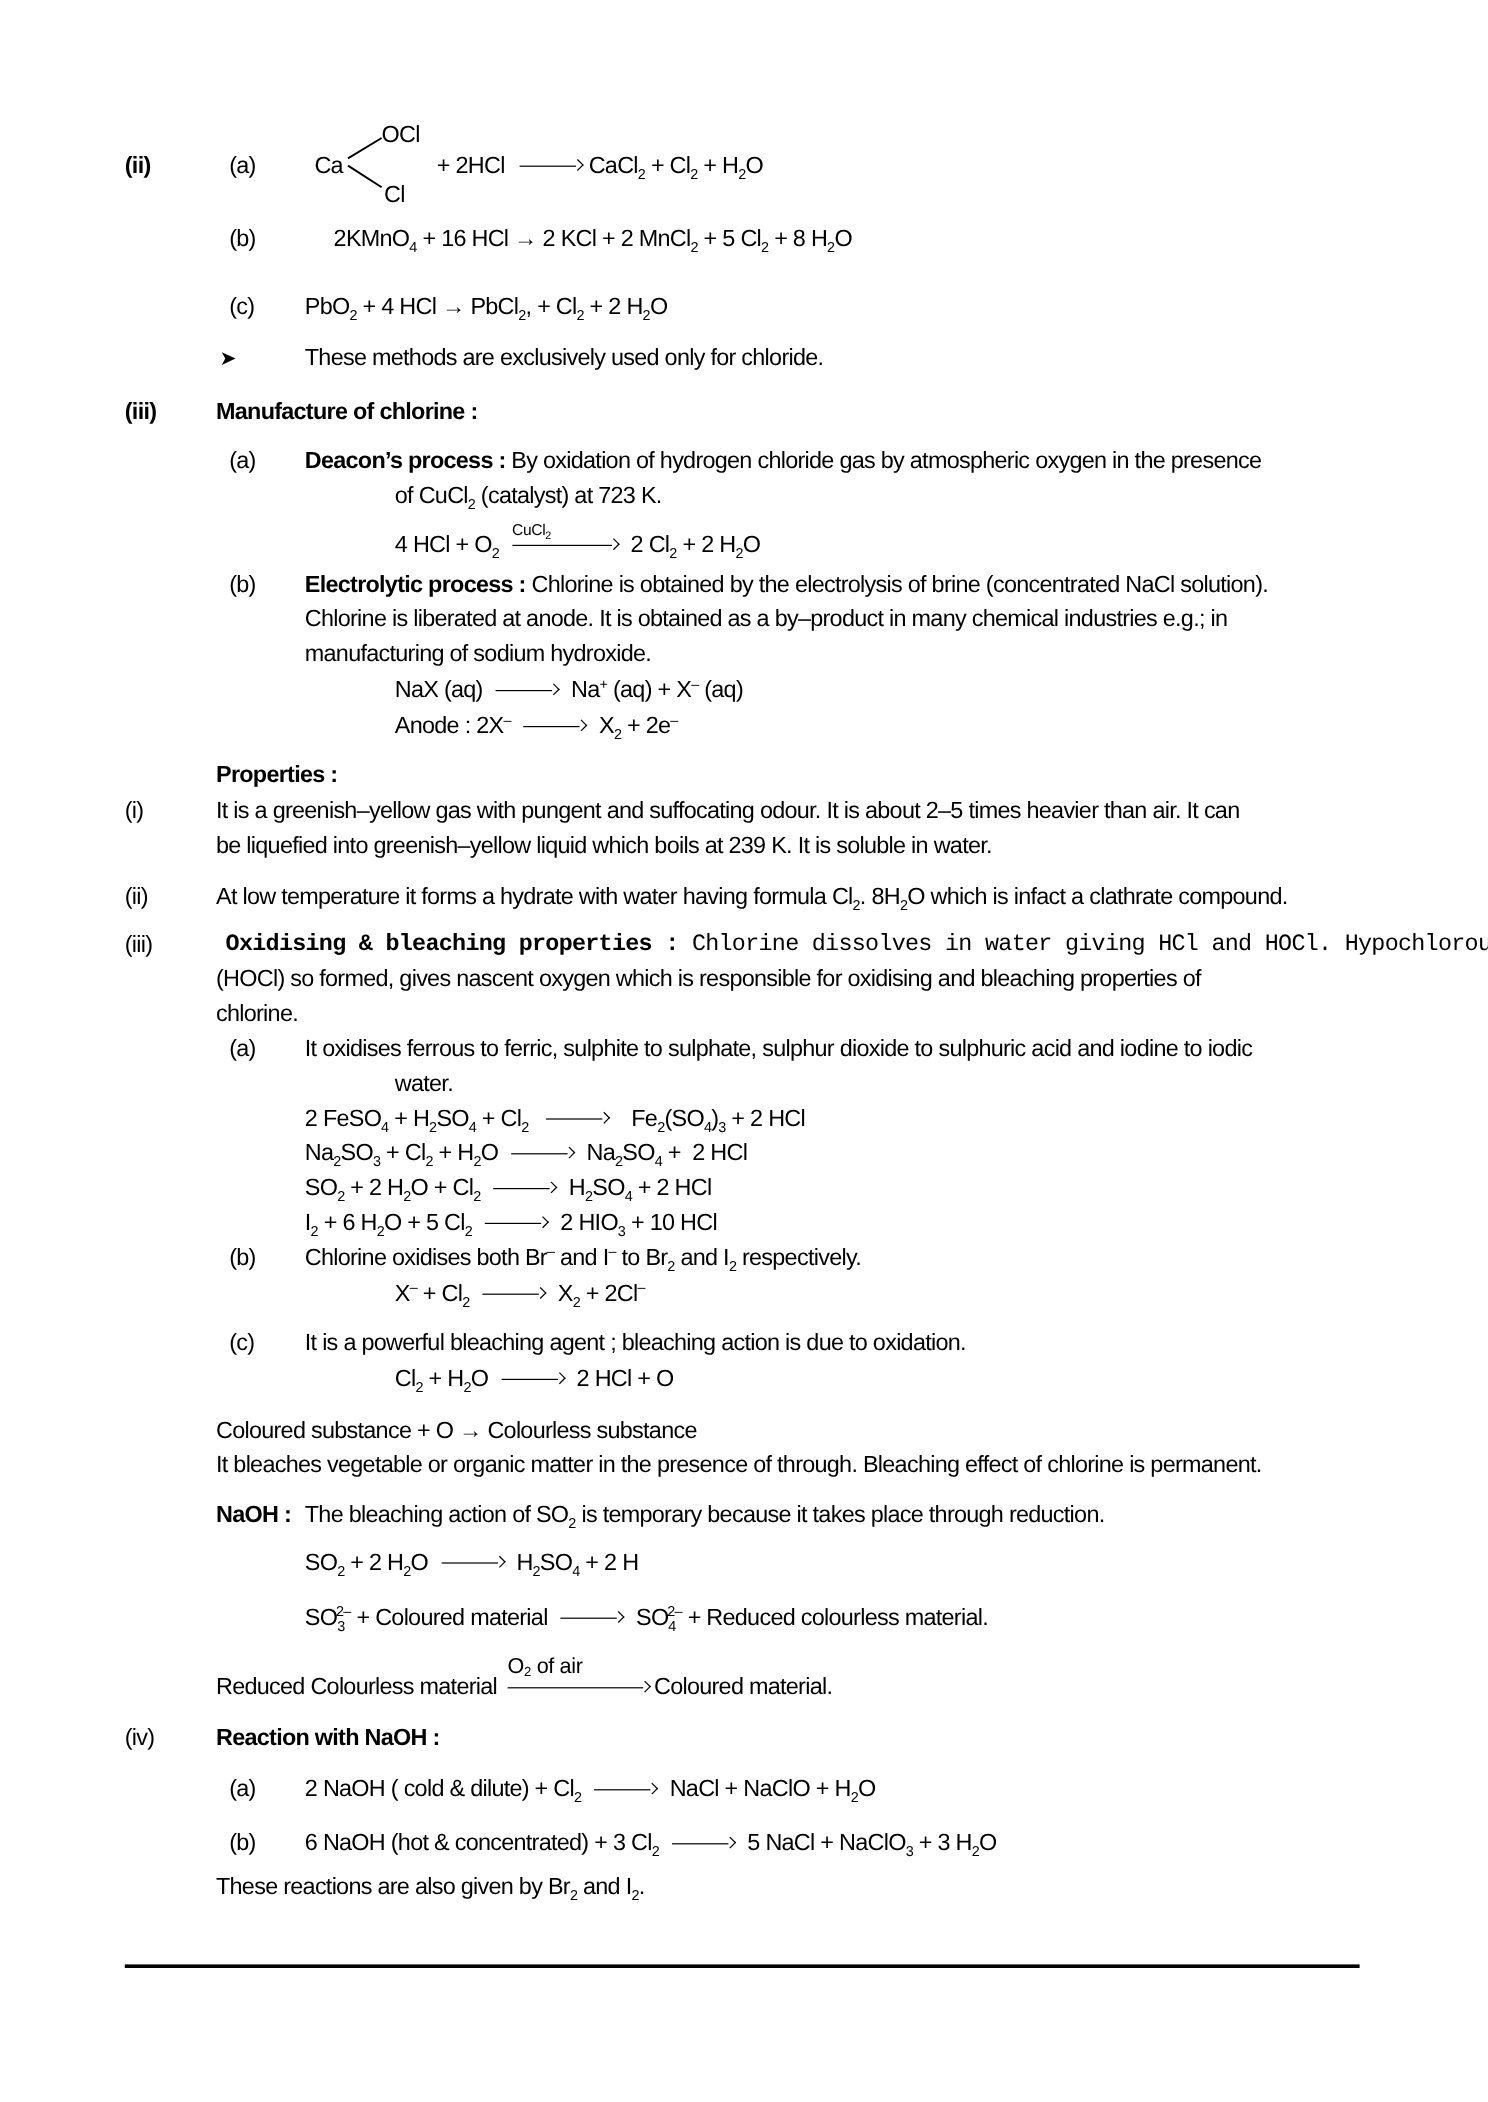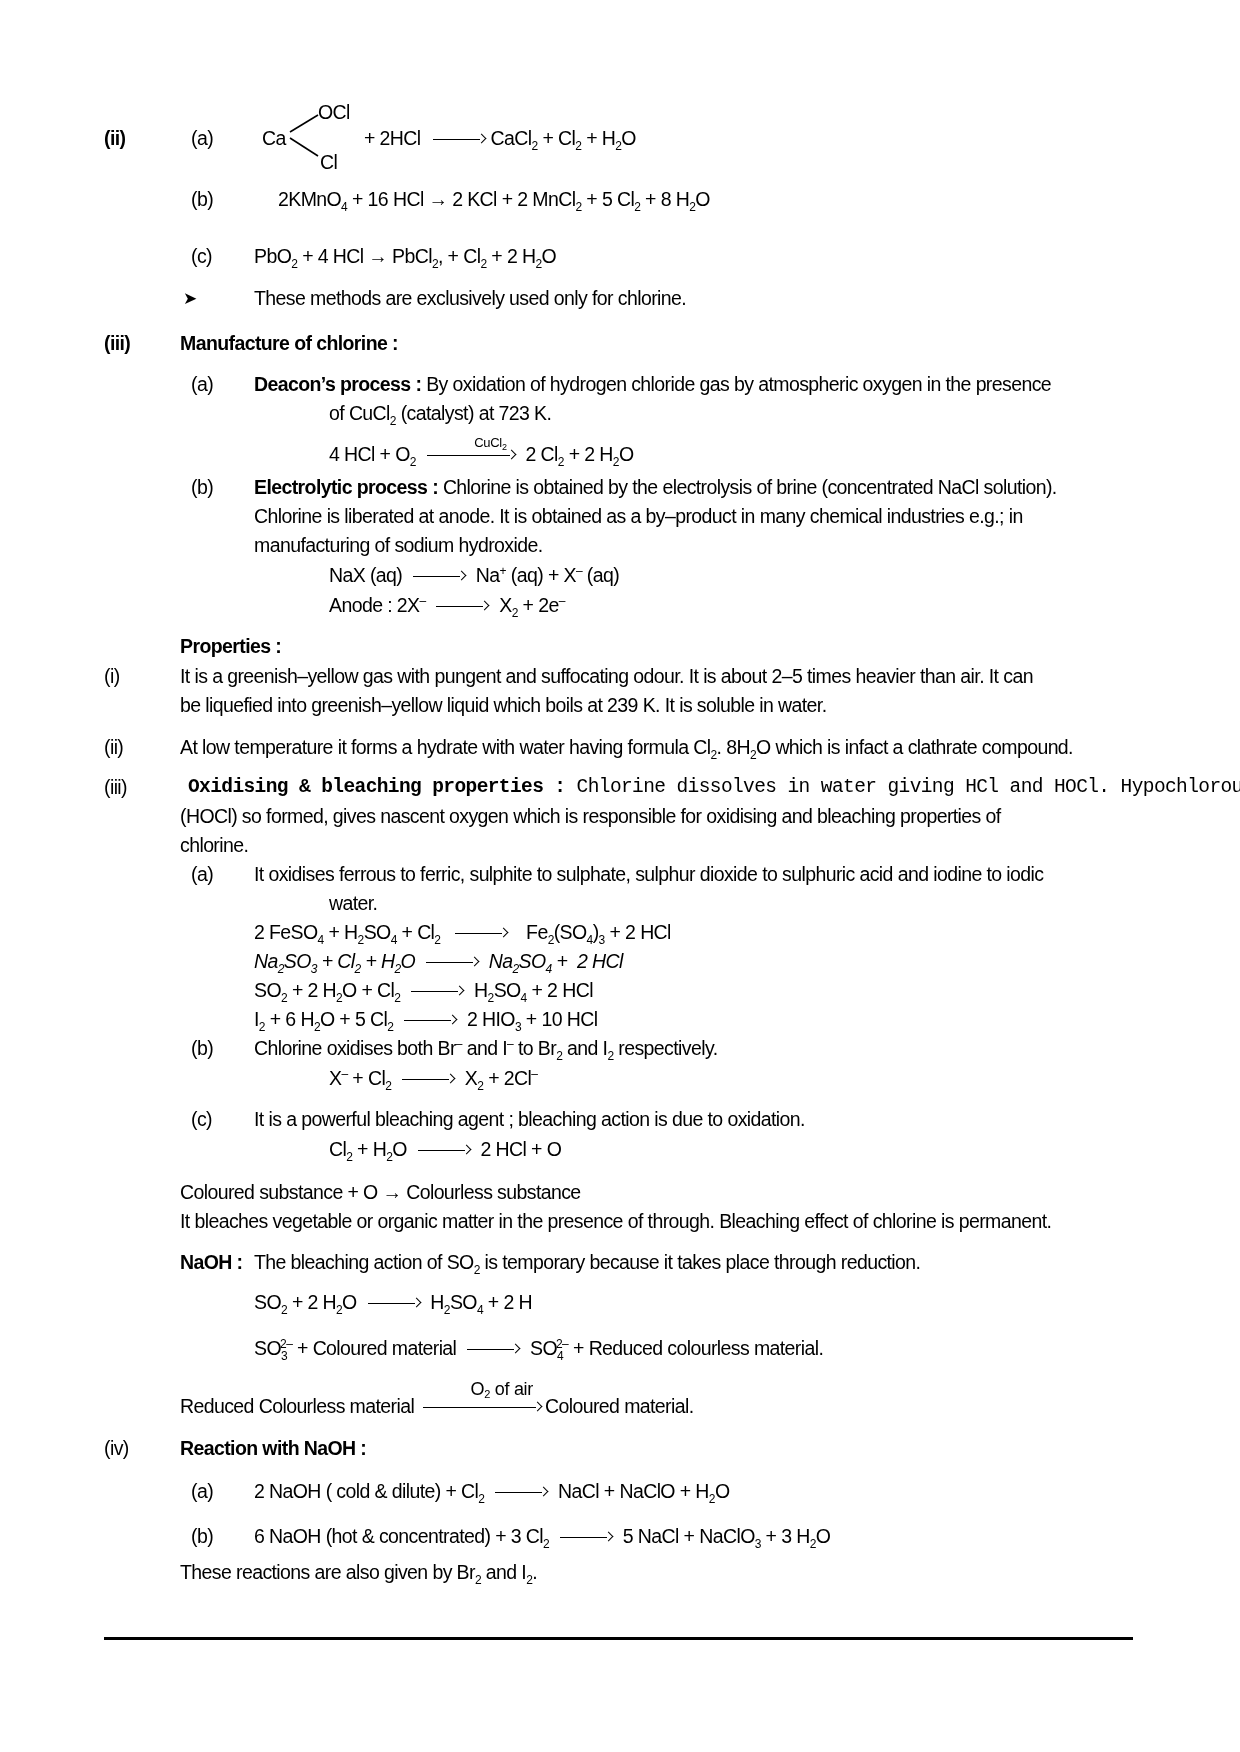--- a/index.html
+++ b/index.html
@@ -8,21 +8,21 @@
     font-family: "Liberation Sans", sans-serif; color: #000;
     font-size: 19.5px; letter-spacing: -0.6px;
   }
   .ln { position: absolute; white-space: nowrap; line-height: 24px; }
   .b { font-weight: bold; }
   sub { font-size: 12px; vertical-align: -5px; line-height: 0; }
   sup { font-size: 12px; vertical-align: 7px; line-height: 0; }
   .arr { display: inline-block; position: relative; vertical-align: middle; height: 12px; margin: 0 6px; }
   .arr::before { content: ""; position: absolute; left: 0; right: 5px; top: 5px; border-top: 1.4px solid #000; }
   .arr::after { content: ""; position: absolute; right: 0; top: 1px; width: 6px; height: 6px; border-top: 1.4px solid #000; border-right: 1.4px solid #000; transform: rotate(45deg); transform-origin: center; }
-  .arrlbl { position: absolute; left: 0; right: 8px; top: -19px; text-align: right; font-size: 13px; letter-spacing: -0.3px; }
+  .arrlbl { position: absolute; left: 0; right: 8px; top: -19px; text-align: left; font-size: 13px; letter-spacing: -0.3px; }
   .arrlbl.big { font-size: 18px; top: -25px; }
   .rule { position: absolute; left: 104px; top: 1637px; width: 1029px; height: 3px; background: #000; }
   .bullet { position: absolute; font-size: 17px; }
   .ca-struct { position: absolute; }
 </style>
 </head>
 <body>
 
 <div class="ln b" style="left:104px;top:126px;">(ii)</div>
 <div class="ln" style="left:191px;top:126px;">(a)</div>
@@ -40,21 +40,21 @@
   <span>+ 2HCl</span><span class="arr" style="width:52px;margin-left:12px;"></span>CaCl<sub>2</sub> + Cl<sub>2</sub> + H<sub>2</sub>O
 </div>
 
 <div class="ln" style="left:191px;top:187px;">(b)</div>
 <div class="ln" style="left:254px;top:187px;margin-left:24px;">2KMnO<sub>4</sub> + 16 HCl → 2 KCl + 2 MnCl<sub>2</sub> + 5 Cl<sub>2</sub> + 8 H<sub>2</sub>O</div>
 
 <div class="ln" style="left:191px;top:244px;">(c)</div>
 <div class="ln" style="left:254px;top:244px;">PbO<sub>2</sub> + 4 HCl → PbCl<sub>2</sub>, + Cl<sub>2</sub> + 2 H<sub>2</sub>O</div>
 
 <div class="bullet" style="left:183px;top:288px;">➤</div>
-<div class="ln" style="left:254px;top:286px;">These methods are exclusively used only for chlorine.</div>
+<div class="ln" style="left:254px;top:286px;">These methods are exclusively used only for chloride.</div>
 
 <div class="ln b" style="left:104px;top:331px;">(iii)</div>
 <div class="ln b" style="left:180px;top:331px;">Manufacture of chlorine :</div>
 
 <div class="ln" style="left:191px;top:372px;">(a)</div>
 <div class="ln" style="left:254px;top:372px;width:880px;">
   <span class="b">Deacon’s process :</span>
   <span>By oxidation of hydrogen chloride gas by  atmospheric oxygen in the presence</span>
 </div>
 <div class="ln" style="left:329px;top:401px;">of CuCl<sub>2</sub> (catalyst) at 723 K.</div>
@@ -86,21 +86,21 @@
   <span>Chlorine dissolves in water giving HCl and HOCl. Hypochlorous acid</span>
 </div>
 <div class="ln" style="left:180px;top:804px;">(HOCl) so formed, gives nascent oxygen which is responsible for oxidising and bleaching properties of</div>
 <div class="ln" style="left:180px;top:833px;">chlorine.</div>
 
 <div class="ln" style="left:191px;top:862px;">(a)</div>
 <div class="ln" style="left:254px;top:862px;">It oxidises ferrous to ferric, sulphite to sulphate, sulphur dioxide to sulphuric acid and iodine to iodic</div>
 <div class="ln" style="left:329px;top:891px;">water.</div>
 
 <div class="ln" style="left:254px;top:920px;">2 FeSO<sub>4</sub> + H<sub>2</sub>SO<sub>4</sub> + Cl<sub>2</sub> <span class="arr" style="width:52px;margin-left:10px;margin-right:14px;"></span> Fe<sub>2</sub>(SO<sub>4</sub>)<sub>3</sub> + 2 HCl</div>
-<div class="ln" style="left:254px;top:949px;font-style:italic;">Na<sub>2</sub>SO<sub>3</sub> + Cl<sub>2</sub> + H<sub>2</sub>O <span class="arr" style="width:52px;"></span> Na<sub>2</sub>SO<sub>4</sub> +&nbsp; 2 HCl</div>
+<div class="ln" style="left:254px;top:949px;">Na<sub>2</sub>SO<sub>3</sub> + Cl<sub>2</sub> + H<sub>2</sub>O <span class="arr" style="width:52px;"></span> Na<sub>2</sub>SO<sub>4</sub> +&nbsp; 2 HCl</div>
 <div class="ln" style="left:254px;top:978px;">SO<sub>2</sub> + 2 H<sub>2</sub>O + Cl<sub>2</sub> <span class="arr" style="width:52px;"></span> H<sub>2</sub>SO<sub>4</sub> + 2 HCl</div>
 <div class="ln" style="left:254px;top:1007px;">I<sub>2</sub> + 6 H<sub>2</sub>O + 5 Cl<sub>2</sub> <span class="arr" style="width:52px;"></span> 2 HIO<sub>3</sub> + 10 HCl</div>
 
 <div class="ln" style="left:191px;top:1036px;">(b)</div>
 <div class="ln" style="left:254px;top:1036px;">Chlorine oxidises both Br<sup>–</sup> and I<sup>–</sup> to Br<sub>2</sub> and I<sub>2</sub> respectively.</div>
 <div class="ln" style="left:329px;top:1066px;">X<sup>–</sup> + Cl<sub>2</sub> <span class="arr" style="width:52px;"></span> X<sub>2</sub> + 2Cl<sup>–</sup></div>
 
 <div class="ln" style="left:191px;top:1107px;">(c)</div>
 <div class="ln" style="left:254px;top:1107px;">It is a powerful bleaching agent ; bleaching action is due to oxidation.</div>
 <div class="ln" style="left:329px;top:1137px;">Cl<sub>2</sub> + H<sub>2</sub>O <span class="arr" style="width:52px;"></span> 2 HCl + O</div>

